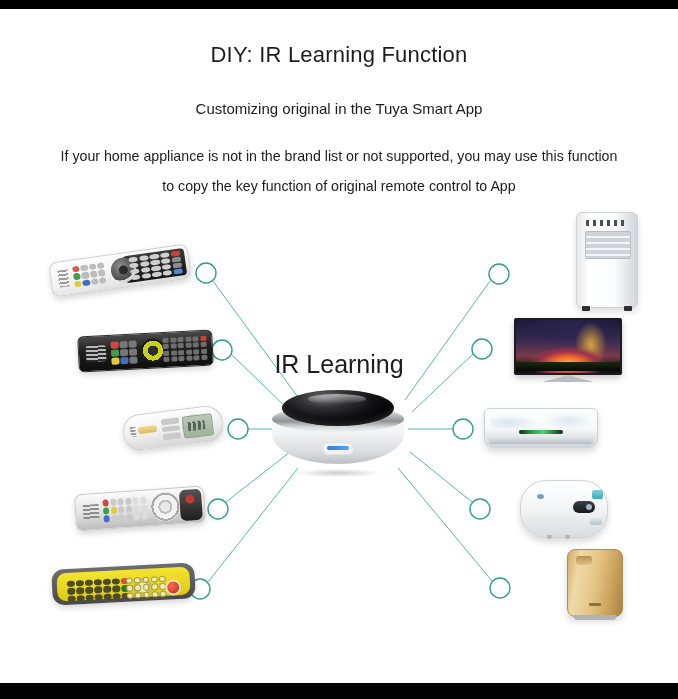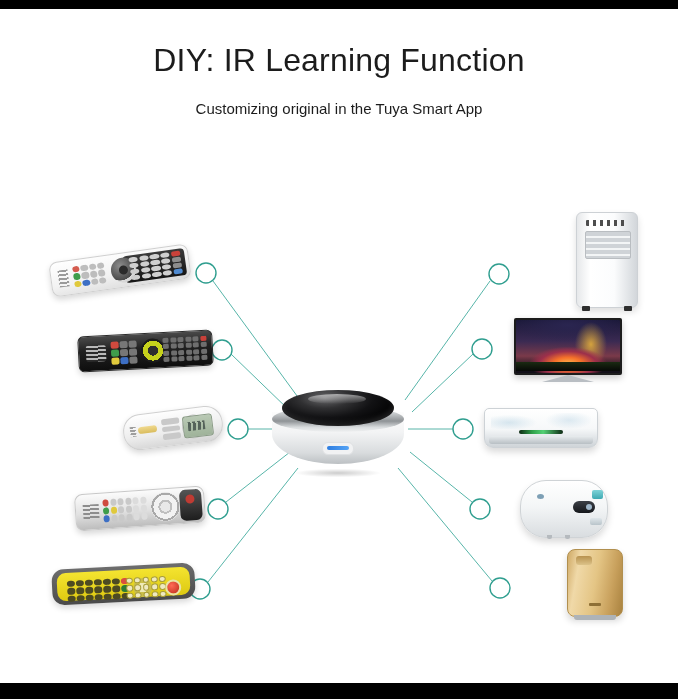--- a/index.html
+++ b/index.html
@@ -5,21 +5,21 @@
   html,body{margin:0;padding:0;background:#000;}
   body{width:678px;height:699px;font-family:"Liberation Sans",sans-serif;}
   #stage{position:relative;width:678px;height:699px;background:#ffffff;overflow:hidden;}
 
   .letterbox{position:absolute;left:0;width:678px;background:#000;}
   #lb-top{top:0;height:9px;}
   #lb-bottom{bottom:0;height:16px;}
 
   
   #title{position:absolute;top:42px;left:0;width:678px;text-align:center;
-         font-size:32px;color:#1c1c1c;letter-spacing:.2px;}
+         font-size:22px;color:#1c1c1c;letter-spacing:.2px;}
   #subtitle{position:absolute;top:100px;left:0;width:678px;text-align:center;
             font-size:15px;color:#1c1c1c;}
   #desc{position:absolute;top:141px;left:54px;width:570px;text-align:center;
         font-size:14.2px;color:#1c1c1c;line-height:30px;}
   #hub-label{position:absolute;top:350px;left:0;width:678px;text-align:center;
              font-size:25px;color:#1d1d1d;}
 
   
   #links{position:absolute;inset:0;width:678px;height:699px;pointer-events:none;}
 
@@ -203,20 +203,21 @@
 </style>
 </head>
 <body>
 
 <div id="stage">
 
   <div class="letterbox" id="lb-top"></div>
 
   <div id="title">DIY: IR Learning Function</div>
   <div id="subtitle">Customizing original in the Tuya Smart App</div>
+  <div id="desc">If your home appliance is not in the brand list or not supported, you may use this function to copy the key function of original remote control to App</div>
 
   <svg id="links" viewBox="0 0 678 699">
     <g stroke="#3aa89a" stroke-width="1" fill="none" opacity=".85">
       <line x1="213" y1="281" x2="300" y2="400"></line>
       <line x1="231" y1="354" x2="291" y2="412"></line>
       <line x1="248" y1="429" x2="280" y2="429"></line>
       <line x1="226" y1="502" x2="290" y2="452"></line>
       <line x1="208" y1="582" x2="298" y2="468"></line>
 
       <line x1="490" y1="281" x2="405" y2="400"></line>
@@ -447,20 +448,21 @@
     <div class="nip l"></div>
     <div class="nip r"></div>
   </div>
 
   <div class="dev" id="a5" style="left:567px;top:549px;">
     <div class="handle"></div>
     <div class="brand"></div>
     <div class="base"></div>
   </div>
 
+  <div id="hub-label">IR Learning</div>
   <div id="hub">
     <div class="shadow"></div>
     <div class="body"></div>
     <div class="ring"></div>
     <div class="dome">
       <div class="gleam"></div>
     </div>
     <div class="led"></div>
   </div>
 

